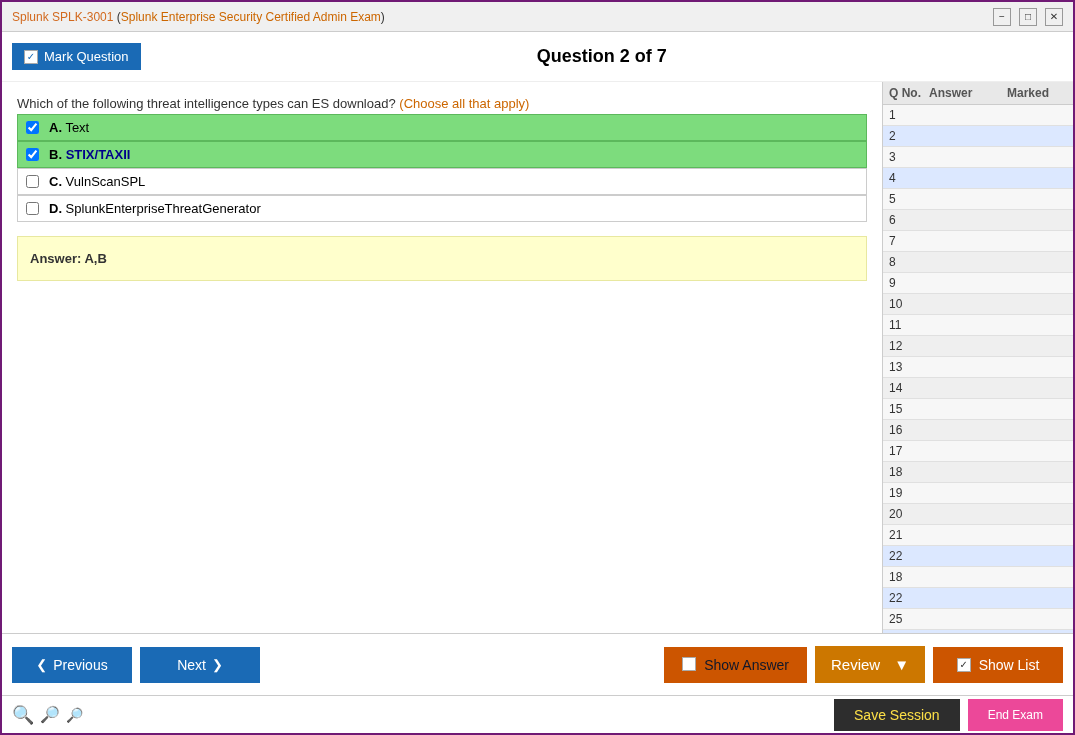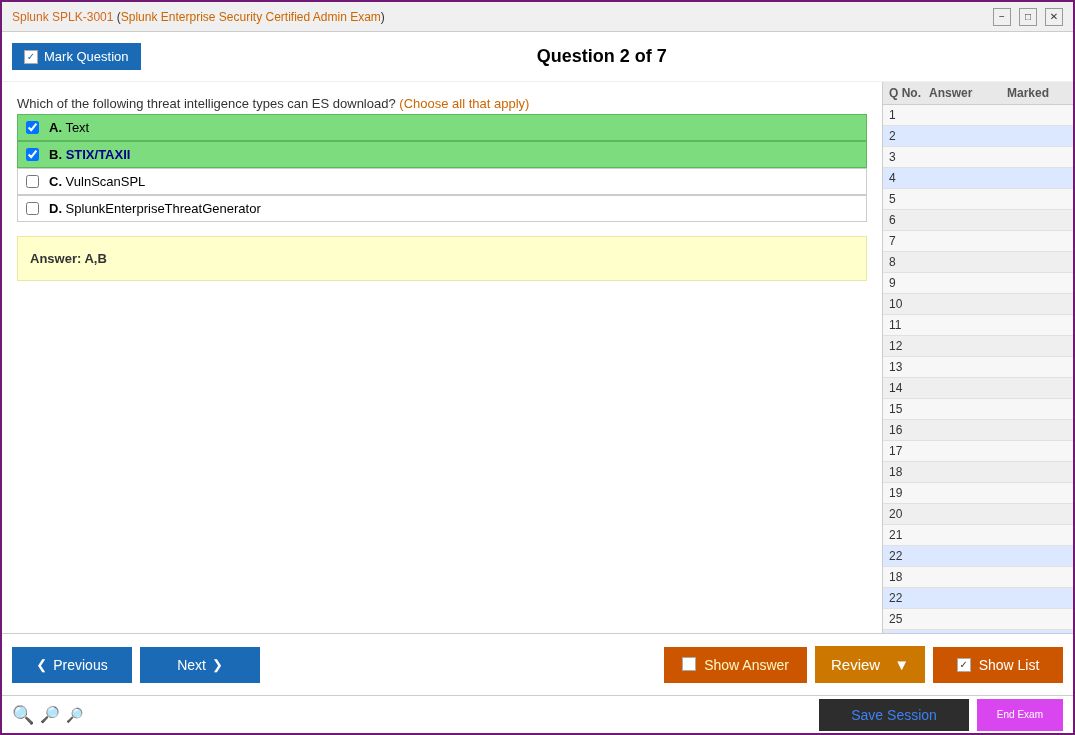--- a/index.html
+++ b/index.html
@@ -165,21 +165,21 @@
       font-size: 14px;
       display: flex;
       align-items: center;
       gap: 6px;
       min-width: 120px;
       justify-content: center;
     }
     .spacer { flex: 1; }
     .show-answer-btn {
       background: #cc5500;
-      color: #fef9c3;
+      color: #0f172a;
       border: none;
       padding: 10px 18px;
       cursor: pointer;
       font-size: 14px;
       display: flex;
       gap: 8px;
       min-width: 140px;
       justify-content: center;
     }
     .review-btn {
@@ -229,33 +229,33 @@
       background: #fff;
       height: 38px;
     }
     .zoom-bar-right {
       margin-left: auto;
       display: flex;
       gap: 8px;
     }
     .save-btn {
       background: #2d2d2d;
-      color: #3b82f6;
-      border: none;
-      padding: 8px 32px;
+      color: #fde047;
+      border: none;
+      padding: 8px 20px;
       cursor: pointer;
       font-size: 14px;
     }
     .end-btn {
-      background: #d946ef;
+      background: #ec4899;
       color: #fff;
       border: none;
       padding: 8px 20px;
       cursor: pointer;
-      font-size: 10px;
+      font-size: 12px;
     }
     .zoom-icon {
       font-size: 16px;
       cursor: pointer;
       color: #555;
     }
 
     .chevron { font-size: 13px; }
   </style>
 </head>

